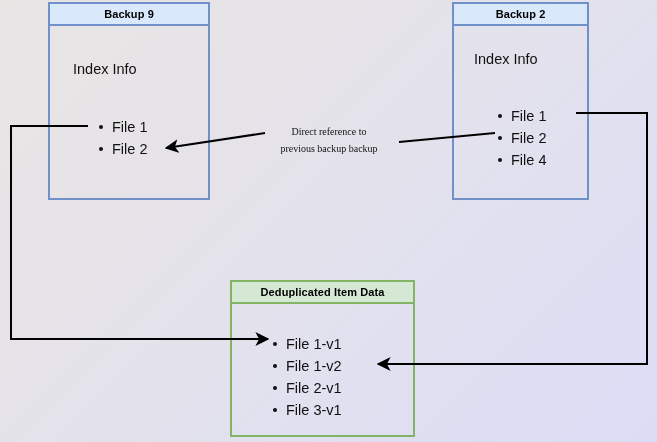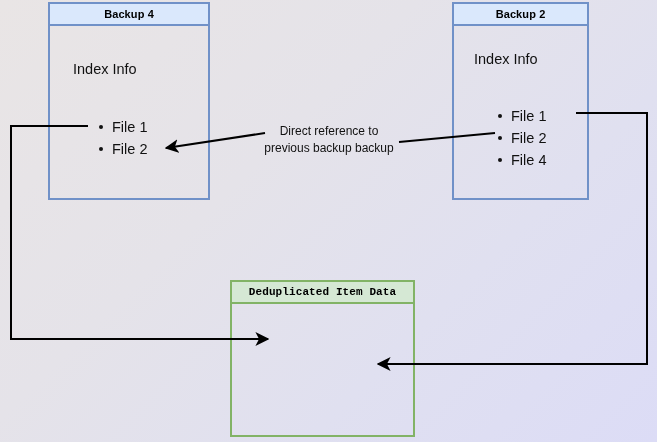--- a/index.html
+++ b/index.html
@@ -40,21 +40,20 @@
     align-items: center;
     justify-content: center;
     font-size: 11px;
     font-weight: bold;
     color: #000000;
     letter-spacing: 0.1px;
   }
   .box-header.green {
     background: #d5e8d4;
     border-bottom-color: #82b366;
-    font-family: Liberation Mono, monospace;
   }
   .index-label {
     position: absolute;
     font-size: 14.5px;
     color: #111111;
     white-space: nowrap;
   }
   .file-list {
     position: absolute;
     margin: 0;
@@ -74,63 +73,70 @@
     position: absolute;
     left: 1px;
     top: 9px;
     width: 4px;
     height: 4px;
     border-radius: 50%;
     background: #111111;
   }
   .center-label {
     position: absolute;
-    font-size: 12px;
+    font-size: 10px;
     line-height: 17px;
     color: #111111;
     text-align: center;
     white-space: nowrap;
+    font-family: Liberation Serif, serif;
   }
   svg.conn {
     position: absolute;
     left: 0;
     top: 0;
     width: 657px;
     height: 442px;
     overflow: visible;
     pointer-events: none;
   }
 </style>
 </head>
 <body>
 
 <div id="canvas">
 
   <div class="box" style="left:48px; top:2px; width:162px; height:198px;">
-    <div class="box-header">Backup 4</div>
+    <div class="box-header">Backup 9</div>
   </div>
   <div class="index-label" style="left:73px; top:61px;">Index Info</div>
   <ul class="file-list" style="left:98px; top:116px;">
     <li>File 1</li>
     <li>File 2</li>
   </ul>
 
   <div class="box" style="left:452px; top:2px; width:137px; height:198px;">
     <div class="box-header">Backup 2</div>
   </div>
   <div class="index-label" style="left:474px; top:51px;">Index Info</div>
   <ul class="file-list" style="left:497px; top:105px;">
     <li>File 1</li>
     <li>File 2</li>
     <li>File 4</li>
   </ul>
 
   <div class="box box-green" style="left:230px; top:280px; width:185px; height:157px;">
     <div class="box-header green">Deduplicated Item Data</div>
   </div>
+  <ul class="file-list" style="left:272px; top:333px;">
+    <li>File 1-v1</li>
+    <li>File 1-v2</li>
+    <li>File 2-v1</li>
+    <li>File 3-v1</li>
+  </ul>
 
   <svg class="conn" viewBox="0 0 657 442">
     <defs>
       <marker id="arrow" viewBox="0 0 10 10" refX="9" refY="5" markerWidth="7" markerHeight="7" orient="auto-start-reverse">
         <path d="M 0 0 L 10 5 L 0 10 L 2.6 5 z" fill="#000000"></path>
       </marker>
     </defs>
 
     <path d="M 88 126 L 11 126 L 11 339 L 268 339" fill="none" stroke="#000000" stroke-width="2" marker-end="url(#arrow)"></path>
 

